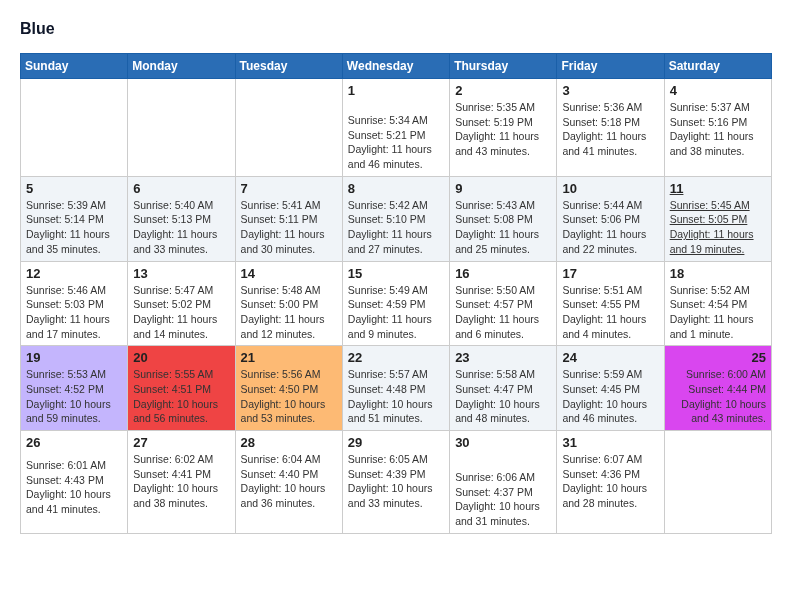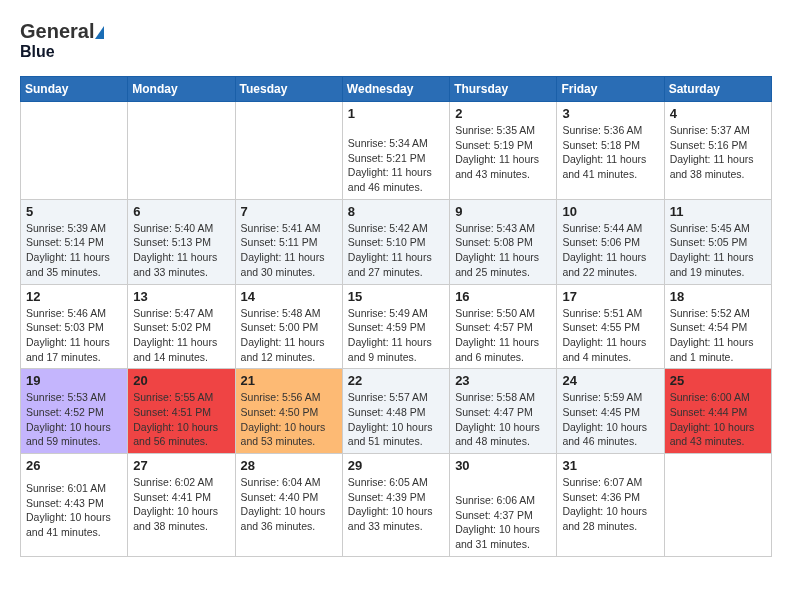--- a/index.html
+++ b/index.html
@@ -98,24 +98,20 @@
       display: inline-block;
       margin-left: 1px;
       margin-bottom: -2px;
     }
   </style>
 </head>
 <body>
 
 <div class="header">
   <div class="logo">
-    <div class="logo-row">
-      <span class="logo-text-general">General</span>
-      <span class="logo-triangle"></span>
-    </div>
     <div>
       <span class="logo-text-blue">Blue</span>
     </div>
   </div>
   <div class="title-block">
     <div class="month-title"></div>
     <div class="location"></div>
   </div>
 </div>
 
@@ -201,21 +197,21 @@
 Daylight: 11 hours
 and 25 minutes.</div>
         </td>
         <td style="background: rgb(240, 244, 248);">
           <div class="day-num">10</div>
           <div class="day-info" style="white-space: pre-line;">Sunrise: 5:44 AM
 Sunset: 5:06 PM
 Daylight: 11 hours
 and 22 minutes.</div>
         </td>
-        <td style="background: rgb(240, 244, 248);">
+        <td style="background: rgb(240, 244, 248); text-decoration: underline;">
           <div class="day-num">11</div>
           <div class="day-info" style="white-space: pre-line;">Sunrise: 5:45 AM
 Sunset: 5:05 PM
 Daylight: 11 hours
 and 19 minutes.</div>
         </td>
       </tr>
       <tr>
         <td>
           <div class="day-num">12</div>
@@ -303,21 +299,21 @@
 Daylight: 10 hours
 and 48 minutes.</div>
         </td>
         <td style="background: rgb(240, 244, 248);">
           <div class="day-num">24</div>
           <div class="day-info" style="white-space: pre-line;">Sunrise: 5:59 AM
 Sunset: 4:45 PM
 Daylight: 10 hours
 and 46 minutes.</div>
         </td>
-        <td style="background: #ef4444;">
+        <td style="background: #d946ef; text-align: right;">
           <div class="day-num">25</div>
           <div class="day-info" style="white-space: pre-line;">Sunrise: 6:00 AM
 Sunset: 4:44 PM
 Daylight: 10 hours
 and 43 minutes.</div>
         </td>
       </tr>
       <tr>
         <td>
           <div class="day-num">26</div>

